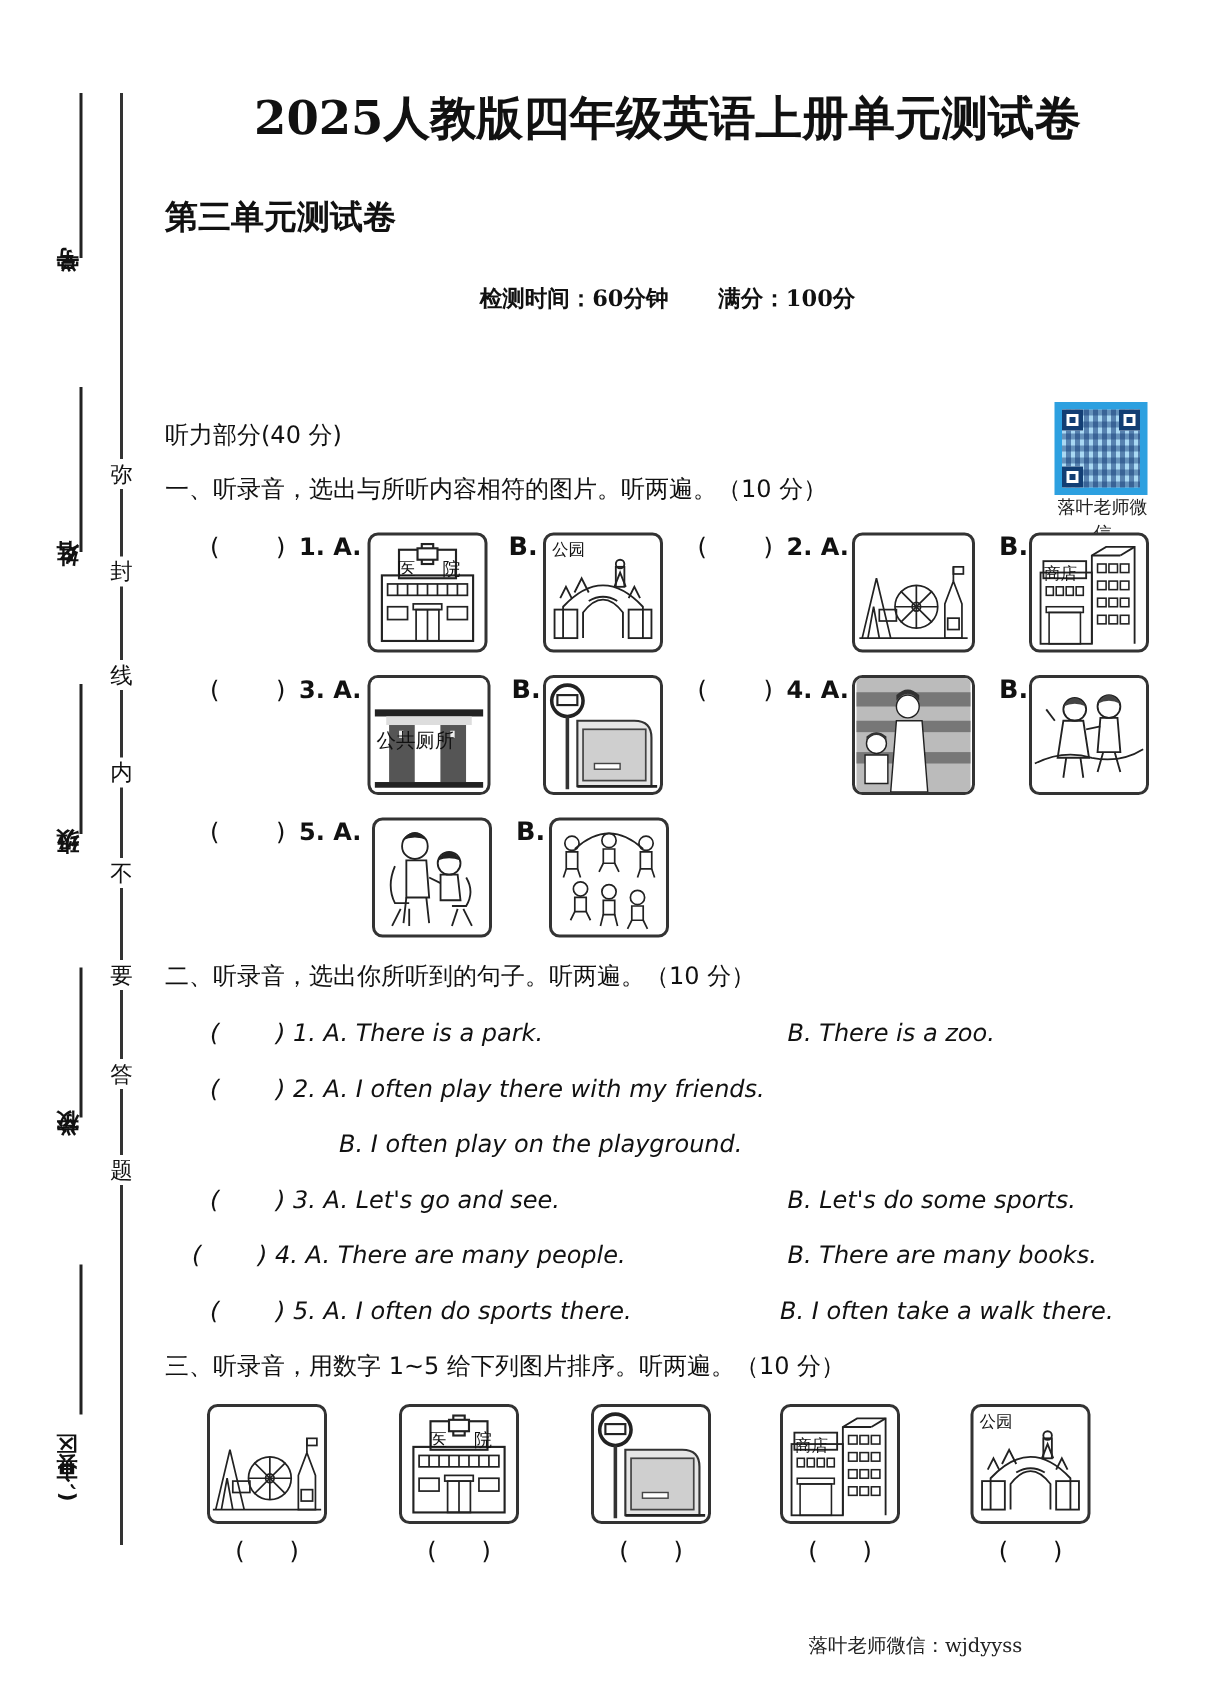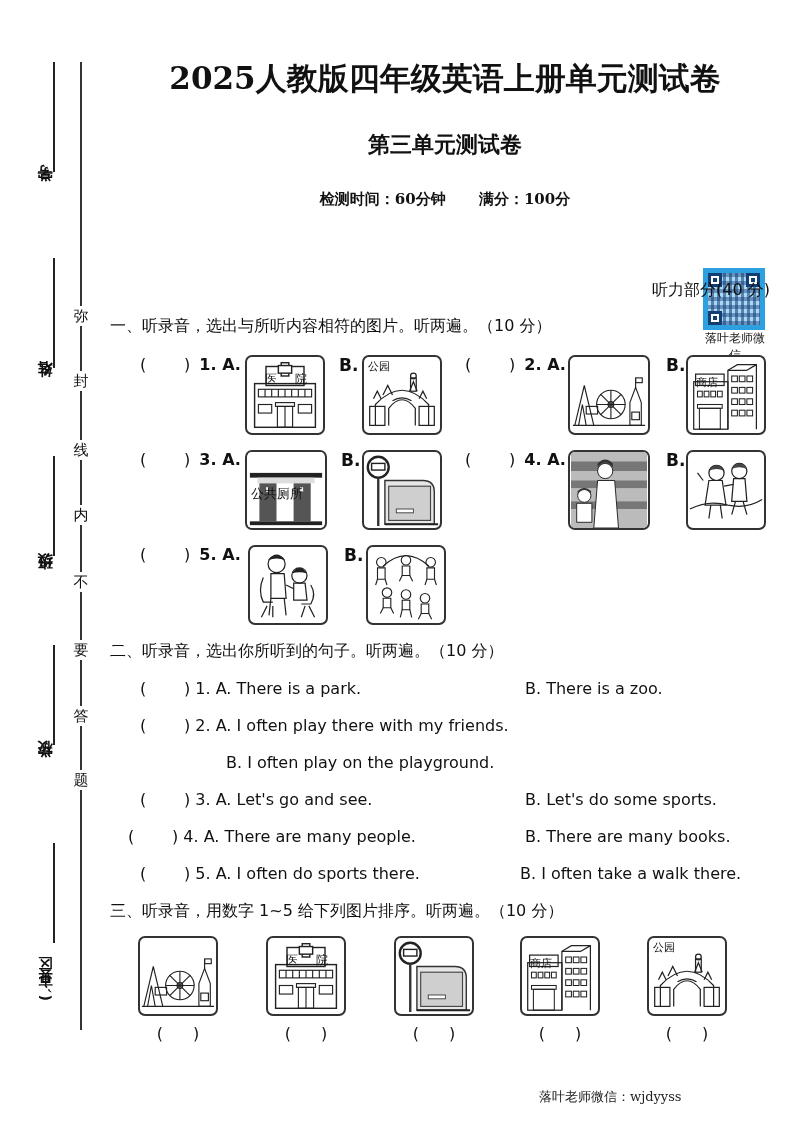--- a/index.html
+++ b/index.html
@@ -19,21 +19,21 @@
     position: absolute; left: 72px; width: 18px; height: 20px;
     background: #fff; font-size: 15px; text-align: center; line-height: 20px;
   }
 
   
   .main-title {
     position: absolute; top: 58px; left: 110px; width: 670px; text-align: center;
     font-family: "DejaVu Serif", serif; font-size: 31px; font-weight: bold; letter-spacing: 0px;
   }
   .sub-title {
-    position: absolute; top: 130px; left: 110px; width: 670px; text-align: center;
+    position: absolute; top: 130px; left: 110px; width: 670px; 
     font-family: "DejaVu Serif", serif; font-size: 22px; font-weight: bold;
   }
   .exam-meta {
     position: absolute; top: 190px; left: 110px; width: 670px; text-align: center;
     font-family: "DejaVu Serif", serif; font-size: 15px; font-weight: bold;
   }
   .exam-meta span { margin: 0 14px; }
 
   
   table.score {
@@ -60,35 +60,35 @@
   }
   .qr-finder { position: absolute; width: 14px; height: 14px; border: 3px solid #123e74; background: #fff; }
   .qr-finder::after { content: ""; position: absolute; left: 2px; top: 2px; width: 4px; height: 4px; background: #123e74; }
   .qr-caption {
     position: absolute; top: 330px; left: 700px; width: 70px; text-align: center;
     font-size: 12px; color: #222;
   }
 
   
   .part-title {
-    position: absolute; top: 280px; left: 110px; width: 660px; text-align: right;
+    position: absolute; top: 280px; left: 110px; width: 660px; text-align: left;
     font-size: 16px;
   }
   .section-heading {
     position: absolute; left: 110px; font-size: 16px; white-space: nowrap;
   }
 
   .q-row { position: absolute; font-size: 16px; white-space: nowrap; }
   .pic {
     position: absolute; border: 2px solid #333; border-radius: 7px; background: #fff; overflow: hidden;
   }
   .pic svg { width: 100%; height: 100%; display: block; }
   .label { position: absolute; font-size: 17px; font-weight: bold; }
 
-  .sent { position: absolute; font-family: "DejaVu Sans", sans-serif; font-size: 16px; white-space: nowrap; }
+  .sent { position: absolute; font-family: "DejaVu Sans", sans-serif; font-size: 16px; white-space: nowrap; font-style: italic; }
 
   .order-paren { position: absolute; font-size: 16px; width: 60px; text-align: center; letter-spacing: 0; }
 
   .footer-note {
     position: absolute; top: 1088px; left: 539px; font-family: "DejaVu Serif", serif; font-size: 13px; color: #222;
   }
 </style>
 </head>
 <body>
 

